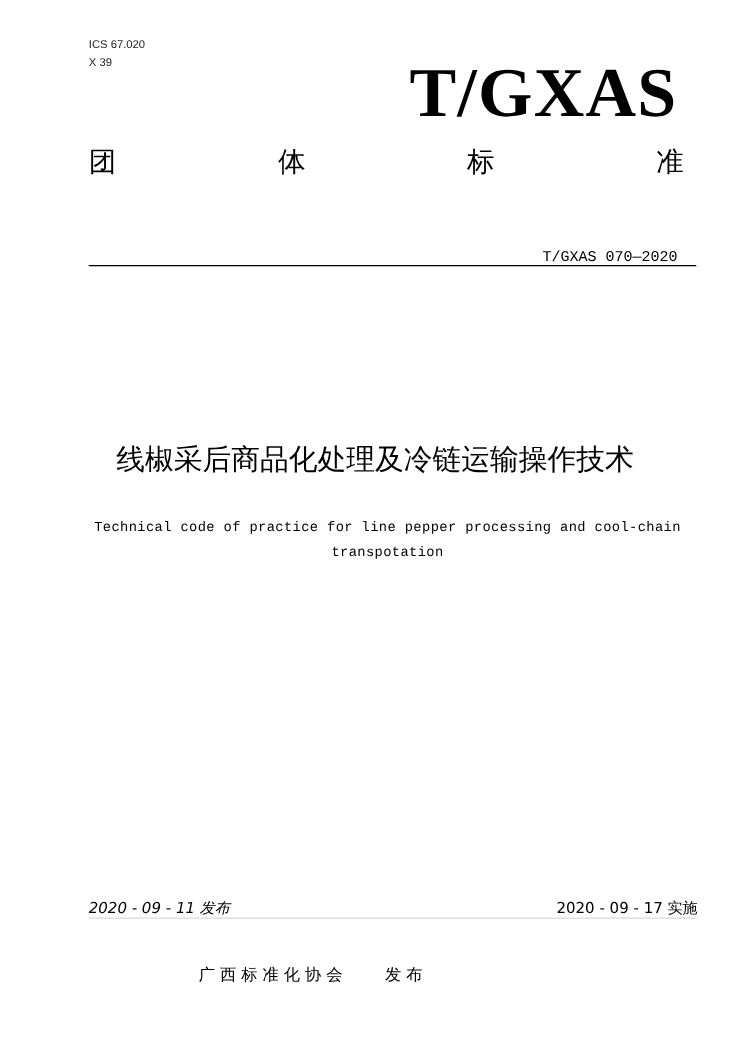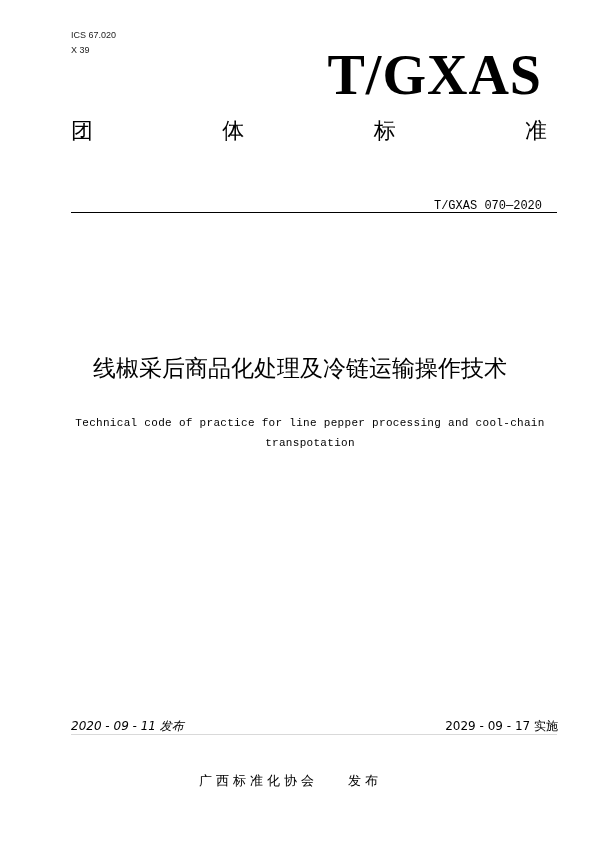--- a/index.html
+++ b/index.html
@@ -85,21 +85,20 @@
       width: 486px; height: 0;
       border-top: 1px solid #d9d9d9;
     }
     .publisher {
       left: 0; top: 772px;
       width: 501px;
       text-align: center;
       font-size: 13px;
       line-height: 18px;
       letter-spacing: 4px;
-      padding-left: 40px;
     }
     .publisher .gap { display: inline-block; width: 30px; }
   </style>
 </head>
 <body>
 
 <div class="abs ics">
   <div>ICS 67.020</div>
   <div>X 39</div>
 </div>
@@ -120,18 +119,18 @@
 <div class="abs title-cn">
   <div>线椒采后商品化处理及冷链运输操作技术</div>
 </div>
 
 <div class="abs title-en">
   <div>Technical code of practice for line pepper processing and cool-chain</div>
   <div>transpotation</div>
 </div>
 
 <div class="abs date-left">2020 - 09 - 11 发布</div>
-<div class="abs date-right">2029 - 09 - 17 实施</div>
+<div class="abs date-right">2020 - 09 - 17 实施</div>
 <div class="abs date-line"></div>
 
 <div class="abs publisher">
   <span>广西标准化协会</span><span class="gap"></span><span>发布</span>
 </div>
 
 </body></html>

